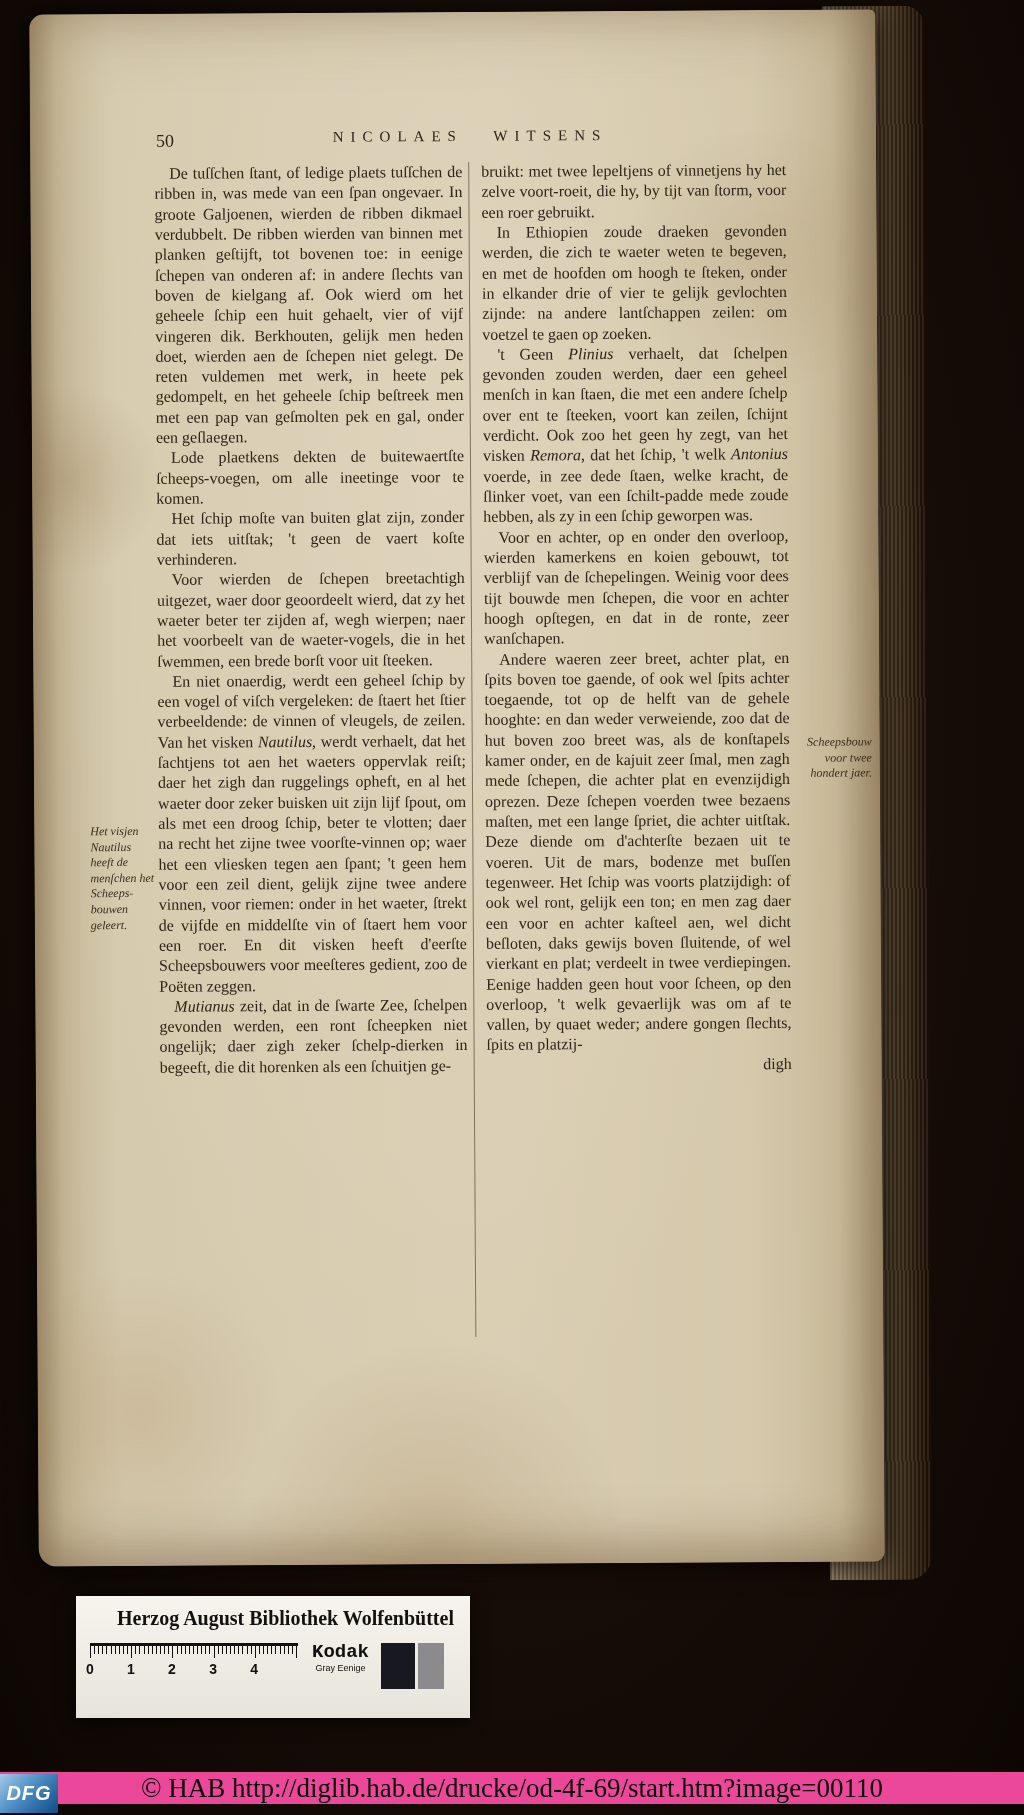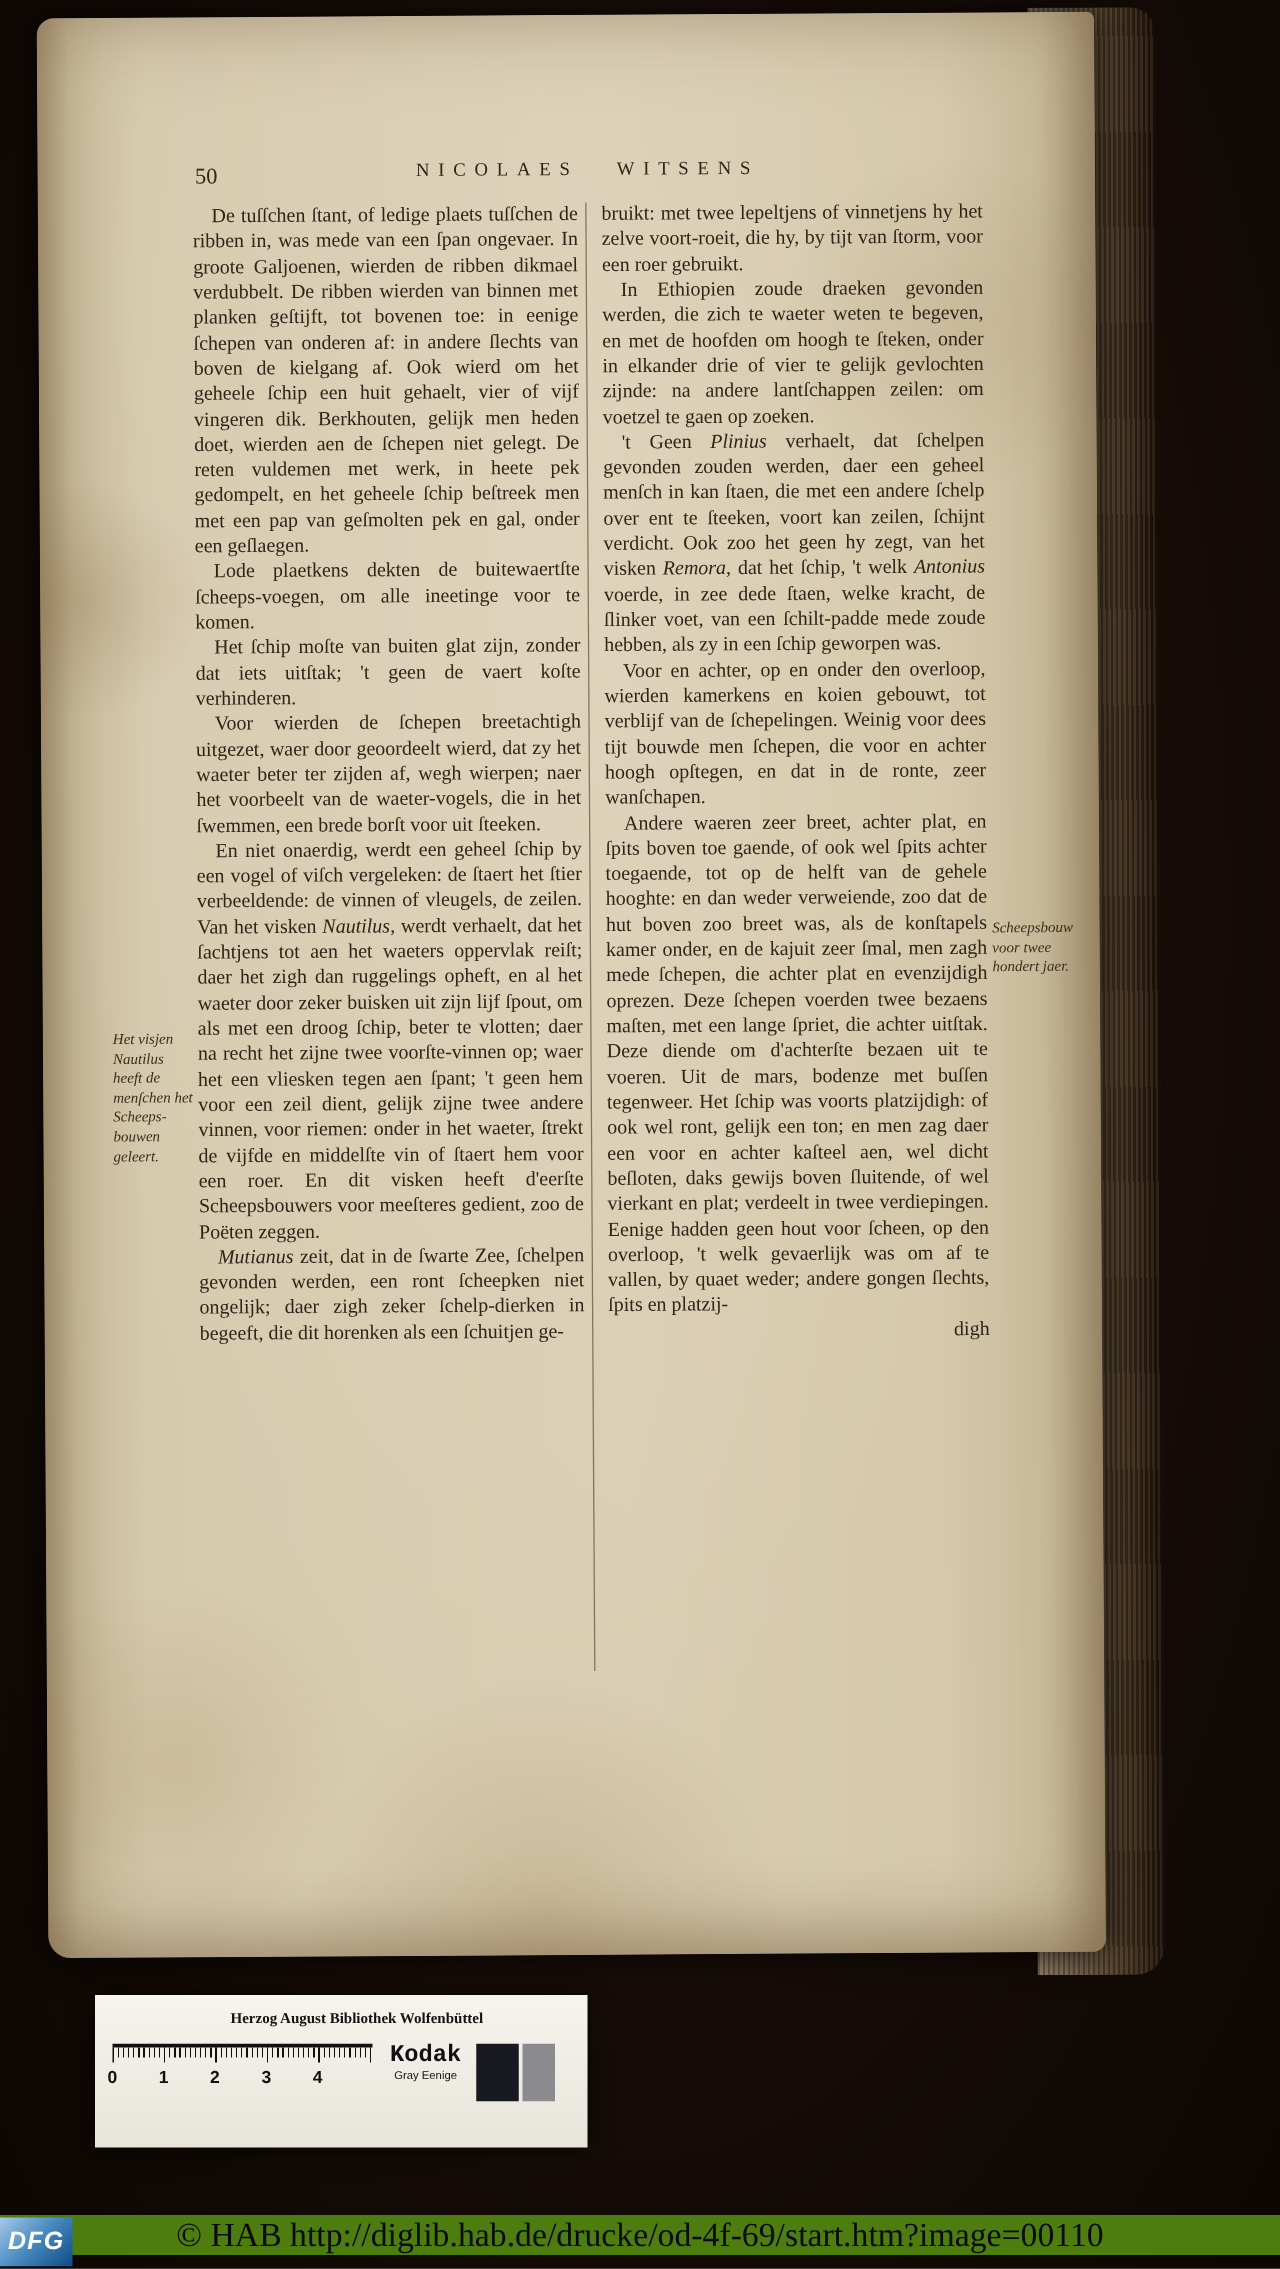--- a/index.html
+++ b/index.html
@@ -45,29 +45,29 @@
   }
   .text-body{position:absolute;top:150px;left:0;width:846px;height:1280px;}
   .col{position:absolute;top:0;font-size:16px;line-height:1.27;text-align:justify;color:#2e2418;}
   .col p{margin:0;text-indent:15px;}
   .col .it{font-style:italic;}
   .col-left{left:124px;width:308px;}
   .col-right{left:451px;width:305px;}
   .divider{position:absolute;left:438px;top:0;width:1px;height:1175px;background:rgba(70,52,30,.6);}
   .margin-note{position:absolute;font-style:italic;font-size:12px;line-height:1.3;color:#3b2d1d;}
   .mn-left{left:56px;top:660px;width:64px;}
-  .mn-right{left:760px;top:575px;width:78px;}
+  .mn-right{left:760px;top:575px;width:78px;text-align:right;}
   
   .label{
     position:absolute;left:76px;top:1596px;width:394px;height:122px;
     background:linear-gradient(180deg,#f6f4ee,#e7e4da);
     box-shadow:0 2px 16px rgba(0,0,0,.75);
   }
   .label-title{
-    margin-top:11px;text-align:center;font-weight:bold;font-size:12px;color:#121212;
+    margin-top:11px;text-align:center;font-weight:bold;font-size:20px;color:#121212;
     font-family:"Liberation Serif","DejaVu Serif",serif;
     padding-left:25px;
   }
   .scale-row{display:flex;align-items:flex-start;margin:13px 0 0 14px;}
   .ruler{width:208px;}
   .ruler-ticks{
     height:15px;border-top:3px solid #101010;
     background-image:
       repeating-linear-gradient(90deg,#101010 0 1px, transparent 1px 41.2px),
       repeating-linear-gradient(90deg,#101010 0 1px, transparent 1px 4.12px);
@@ -79,21 +79,21 @@
     font-family:"Liberation Sans",sans-serif;font-weight:bold;font-size:14px;color:#101010;
   }
   .kodak{margin-left:14px;text-align:center;color:#101010;}
   .kodak-brand{font-family:Liberation Mono, monospace;font-weight:bold;font-size:19px;line-height:1.05;}
   .kodak-sub{font-family:"Liberation Sans",sans-serif;font-size:9px;}
   .patches{display:flex;margin-left:12px;gap:3px;}
   .patch{height:46px;}
   .patch-dark{width:34px;background:#181821;}
   .patch-gray{width:26px;background:#8b8b8d;}
   
-  .footer{position:absolute;left:0;top:1772px;width:1024px;height:32px;background:#4d7c0f;}
+  .footer{position:absolute;left:0;top:1772px;width:1024px;height:32px;background:#ec4899;}
   .dfg{
     position:absolute;left:0;top:2px;width:58px;height:39px;
     background:linear-gradient(135deg,#a6c9e8 0%, #4d8ec4 45%, #0d4b85 100%);
     color:#fff;display:flex;align-items:center;justify-content:center;
     font-family:"Liberation Sans",sans-serif;font-weight:bold;font-style:italic;
     font-size:20px;letter-spacing:1px;
   }
   .copyright{
     position:absolute;left:0;top:0;width:100%;height:100%;
     display:flex;align-items:center;justify-content:center;

